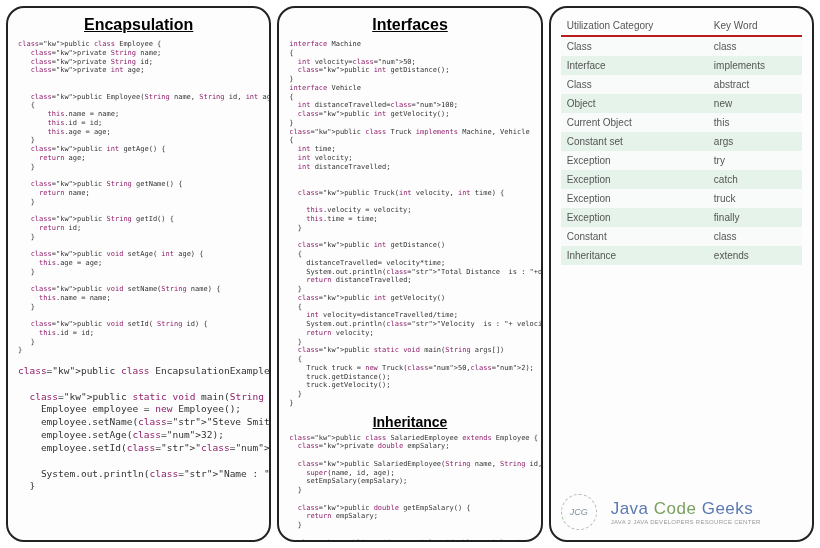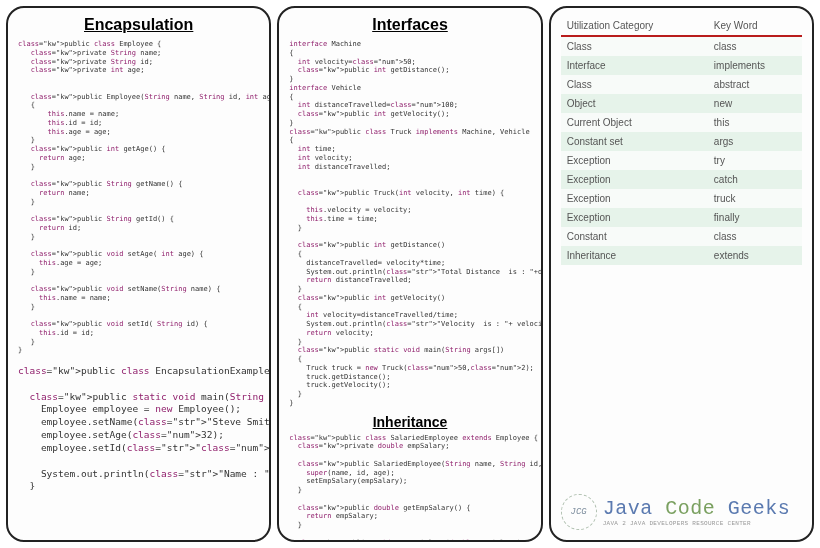--- a/index.html
+++ b/index.html
@@ -51,32 +51,32 @@
   .tbl td { padding: 4px 6px; color: #555; }
   .tbl tr:nth-child(even) td { background: #e6f3ea; }
   .tbl tr:nth-child(odd) td { background: #f8fbf9; }
   .logo {
     position: absolute;
     bottom: 10px;
     left: 10px;
     right: 10px;
     display: flex;
     align-items: center;
-    gap: 6px;
-    font-family: Liberation Mono, monospace;
+    gap: 14px;
+    font-family: Liberation Sans, sans-serif;
     margin-top: 15px;
   }
   .logo-circle {
     width: 36px; height: 36px;
     border: 1px dashed #b0c0b0;
     border-radius: 50%;
     display: flex; align-items: center; justify-content: center;
     font-size: 9px; color: #8090a0; font-style: italic;
   }
-  .logo-text .l1 { font-size: 20px; color: #5b7ab0; letter-spacing: 0.5px; }
+  .logo-text .l1 { font-size: 17px; color: #5b7ab0; letter-spacing: 0.5px; }
   .logo-text .l1 .g { color: #7aa060; }
   .logo-text .l2 { font-size: 6px; color: #999; letter-spacing: 0.3px; }
 </style>
 </head>
 <body>
 
 <div class="panel">
   <div class="title">Encapsulation</div>
   <pre id="enc1"><span <span="" class="kw">class</span>="kw"&gt;public <span class="kw">class</span> Employee {
    <span <span="" class="kw">class</span>="kw"&gt;private <span class="kw">String</span> name;

